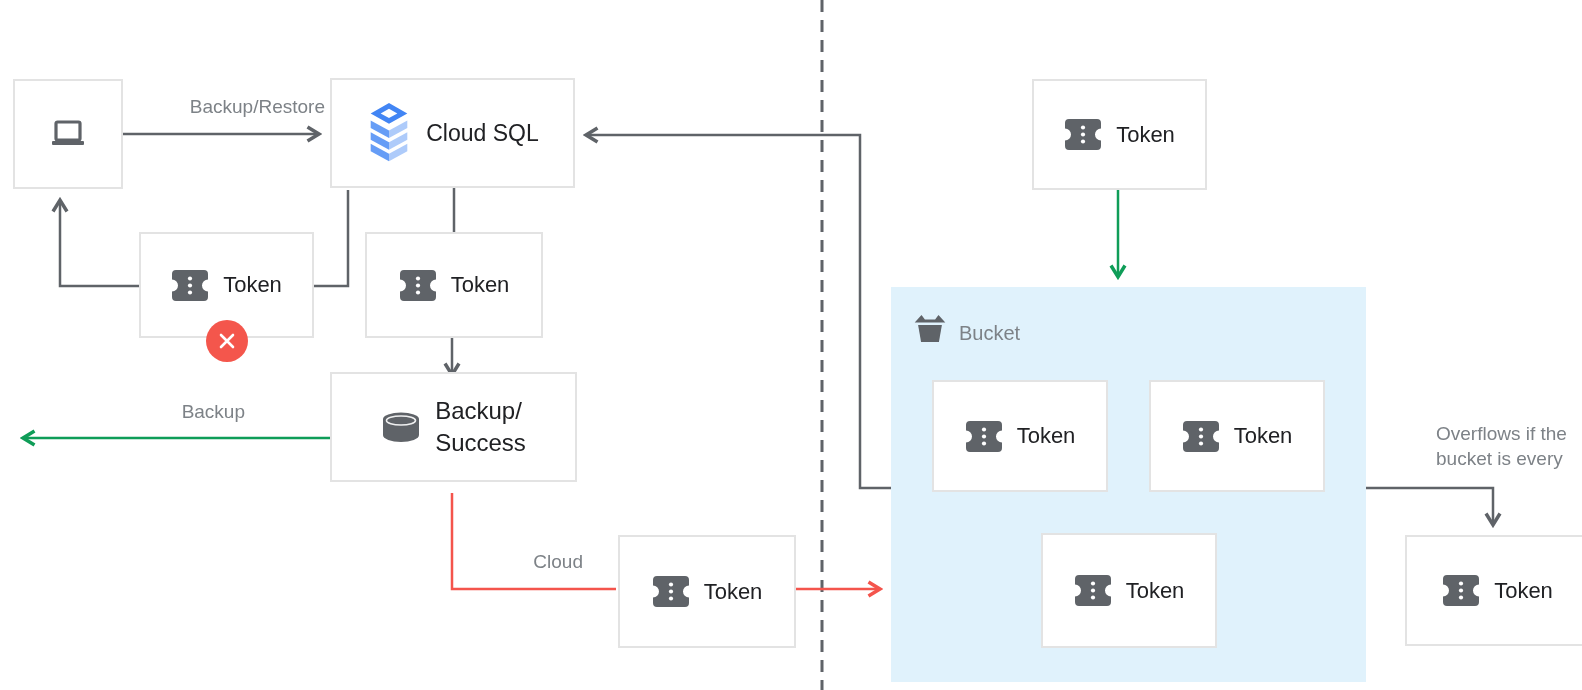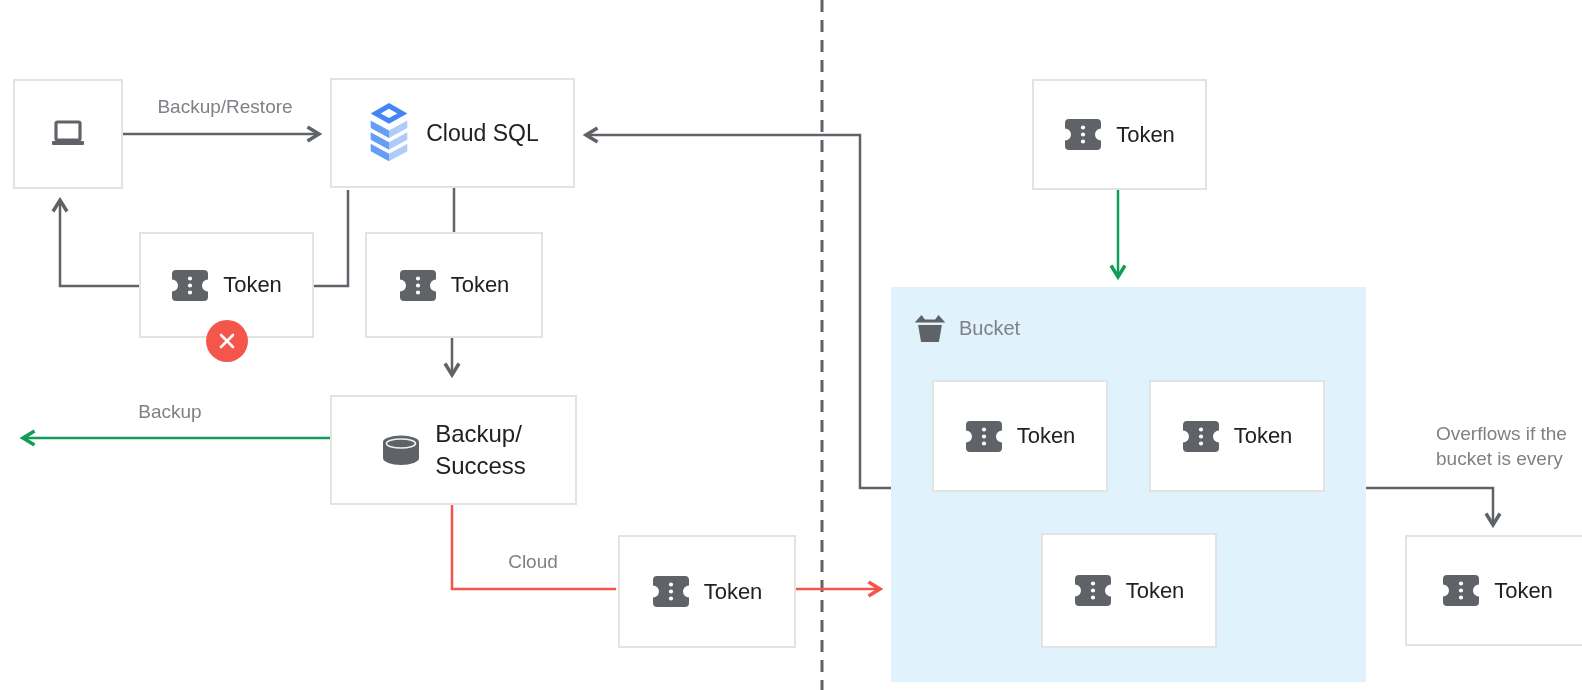--- a/index.html
+++ b/index.html
@@ -19,26 +19,26 @@
   .node{position:absolute;background:#fff;border:2px solid var(--box_border);
         display:flex;align-items:center;justify-content:center;gap:14px;
         color:var(--text_dark);font-size:22px;z-index:10;box-sizing:border-box;}
   .node .lbl{white-space:nowrap;}
   .node.big{font-size:23px;}
   .node .two-line{font-size:24px;line-height:1.35;text-align:left;}
 
   
   .bucket{position:absolute;left:891px;top:287px;width:475px;height:395px;
           background:var(--bucket_fill);z-index:1;}
-  .bucket-head{position:absolute;left:913px;top:312px;display:flex;align-items:center;
+  .bucket-head{position:absolute;left:913px;top:312px;display:flex;align-items:flex-end;
                gap:12px;z-index:4;color:var(--text_gray);font-size:20px;}
 
   
   .glabel{position:absolute;color:var(--text_gray);font-size:19px;z-index:6;}
-  .center{text-align:center;}
+  .center{text-align:right;}
 
   .title{position:absolute;left:1020px;top:13px;width:340px;text-align:center;
          color:var(--text_dark);font-size:25px;font-weight:700;z-index:6;}
 
   .badge{position:absolute;left:206px;top:320px;width:42px;height:42px;border-radius:50%;
          background:var(--badge_red);display:flex;align-items:center;justify-content:center;z-index:12;}
 
   .icon{display:inline-flex;line-height:0;}
 </style>
 </head>
@@ -127,21 +127,21 @@
       <svg width="38" height="31" viewBox="0 0 38 31">
         <path d="M5,0 H33 a4,4 0 0 1 4,4 v5.5 a6,6 0 0 0 0,12 V27 a4,4 0 0 1 -4,4 H5 a4,4 0 0 1 -4,-4 v-5.5 a6,6 0 0 0 0,-12 V4 a4,4 0 0 1 4,-4 Z" fill="#5f6368"></path>
         <circle cx="19" cy="8.5" r="2.1" fill="#fff"></circle>
           <circle cx="19" cy="15.5" r="2.1" fill="#fff"></circle>
           <circle cx="19" cy="22.5" r="2.1" fill="#fff"></circle>
       </svg>
     </span>
     <span class="lbl">Token</span>
   </div>
 
-  <div class="node" style="left:330px;top:395px;width:247px;height:110px;">
+  <div class="node" style="left:330px;top:372px;width:247px;height:110px;">
     <span class="icon">
       <svg width="40" height="32" viewBox="0 0 40 32">
         <path d="M2,8 H38 V24 A18,7 0 0 1 2,24 Z" fill="#5f6368"></path>
         <ellipse cx="20" cy="8" rx="18" ry="6.5" fill="#5f6368"></ellipse>
         <ellipse cx="20" cy="9.5" rx="14.5" ry="4.5" fill="none" stroke="#fff" stroke-width="1.6" opacity="0.9"></ellipse>
       </svg>
     </span>
     <span class="two-line">
       <div>Backup/</div>
       <div>Success</div>

